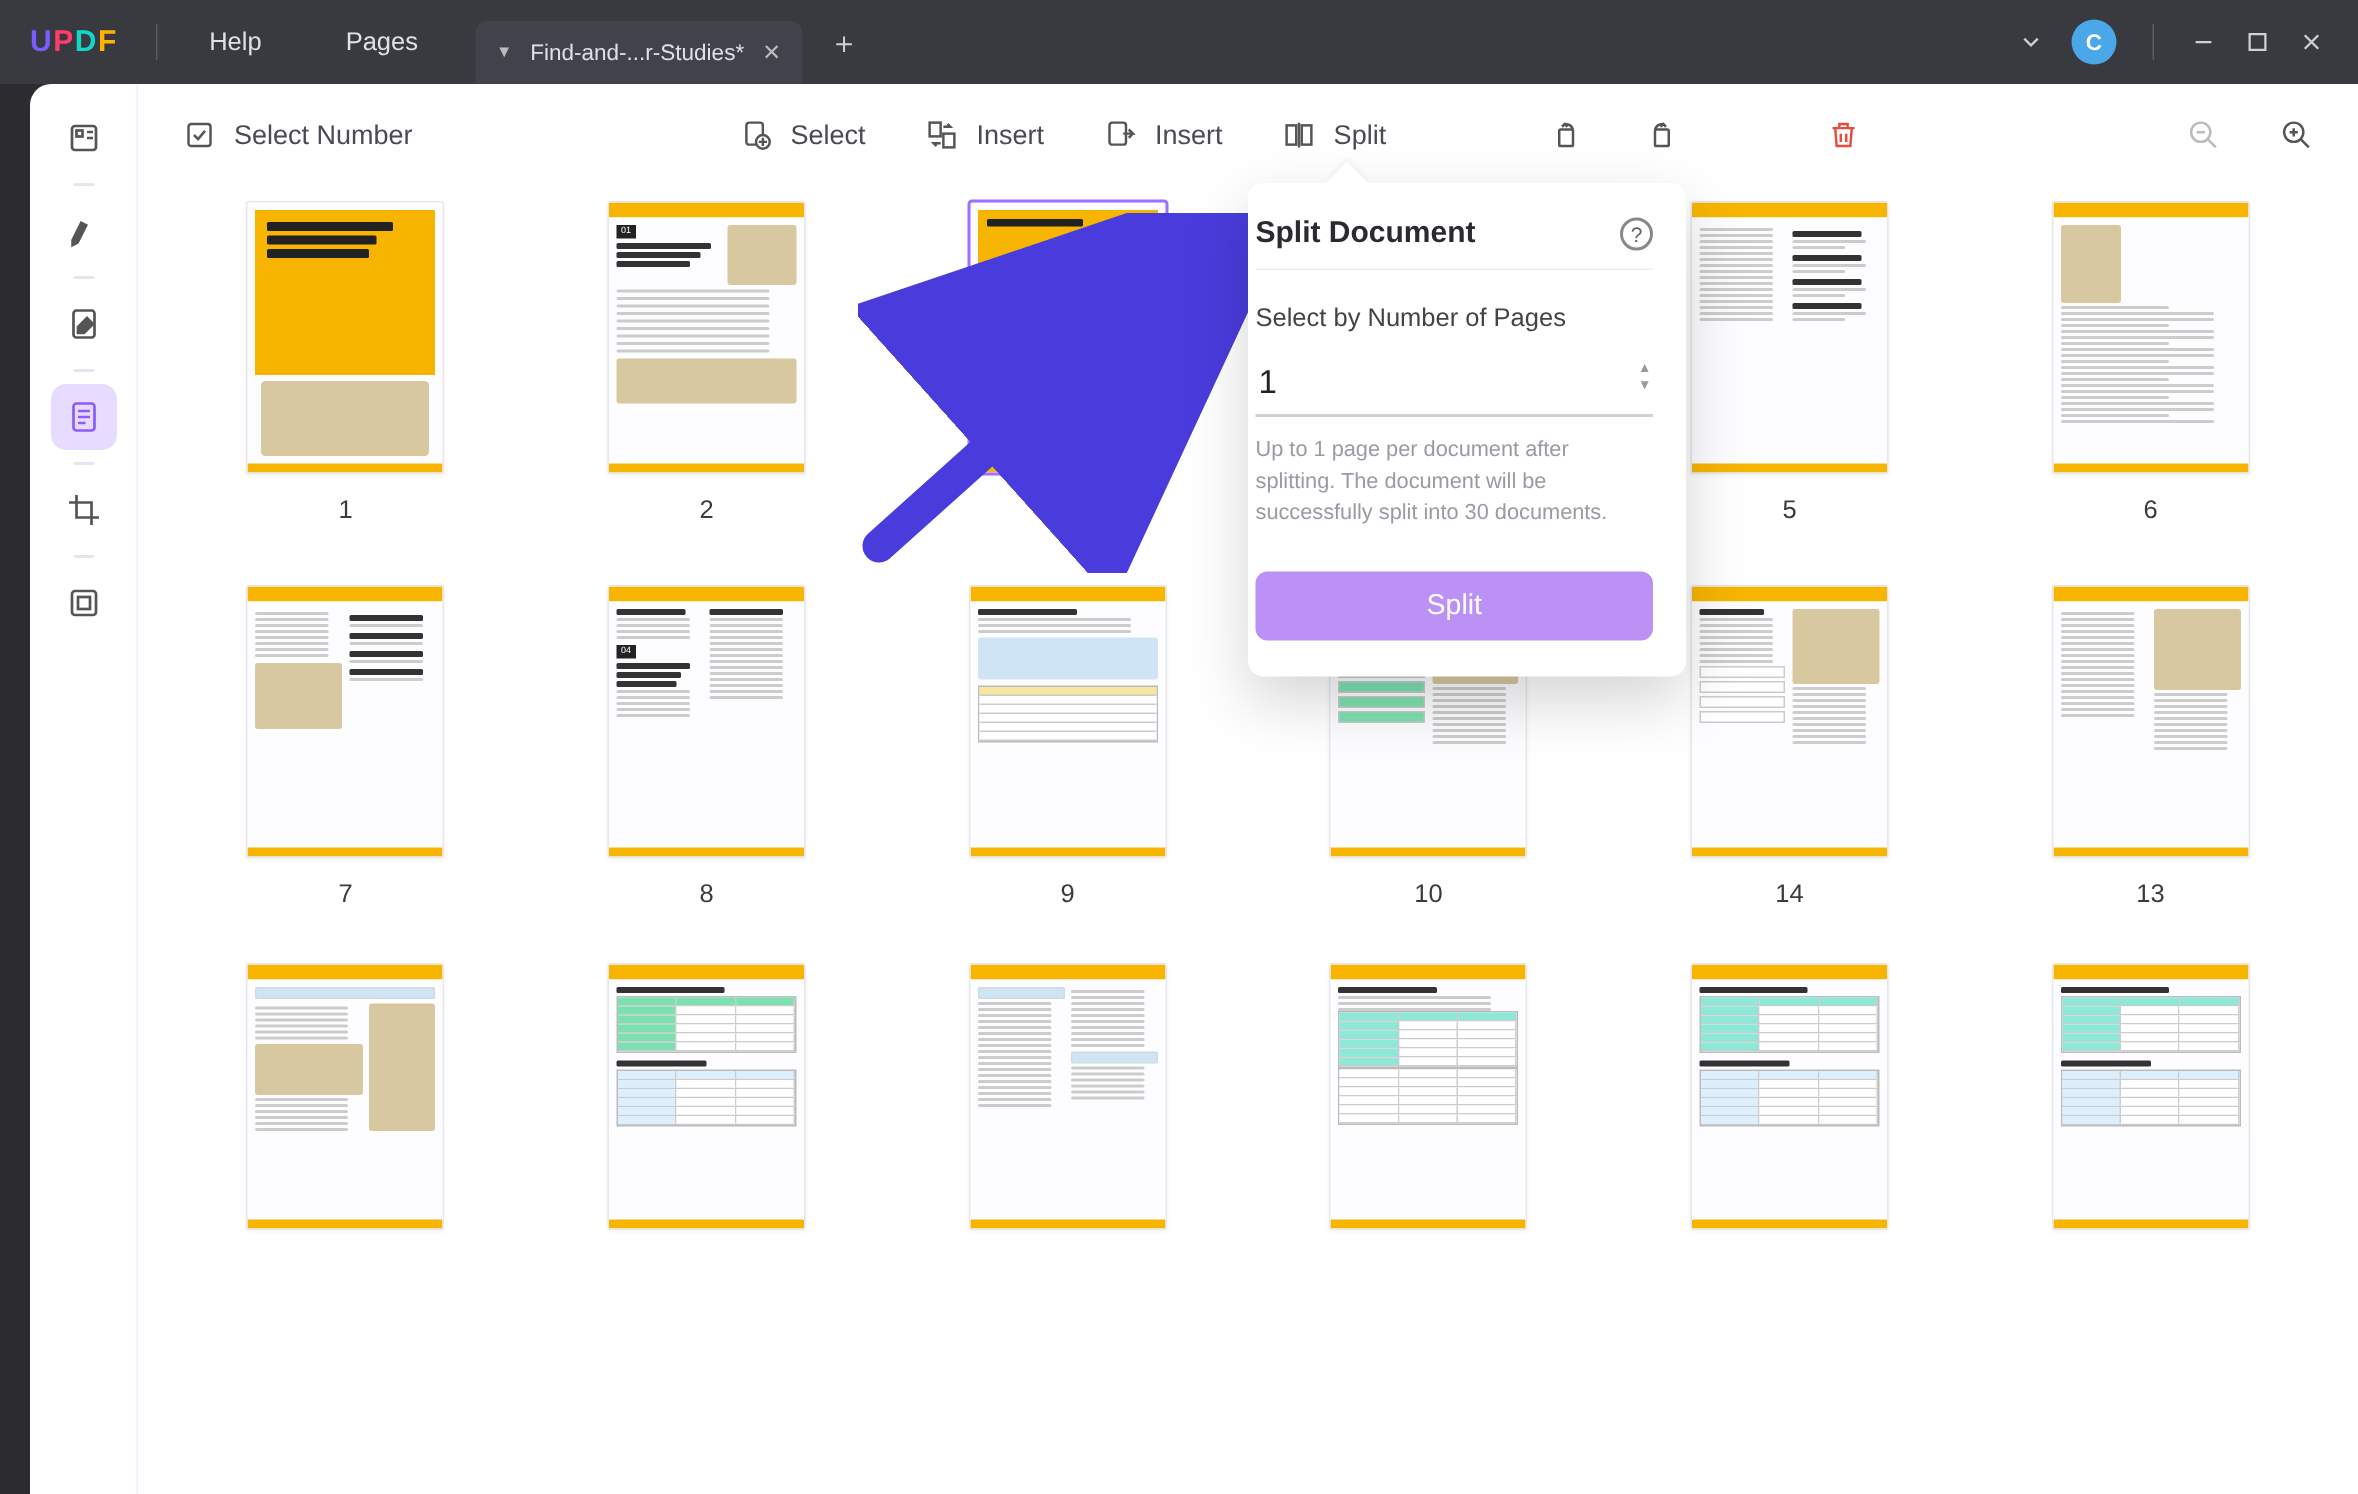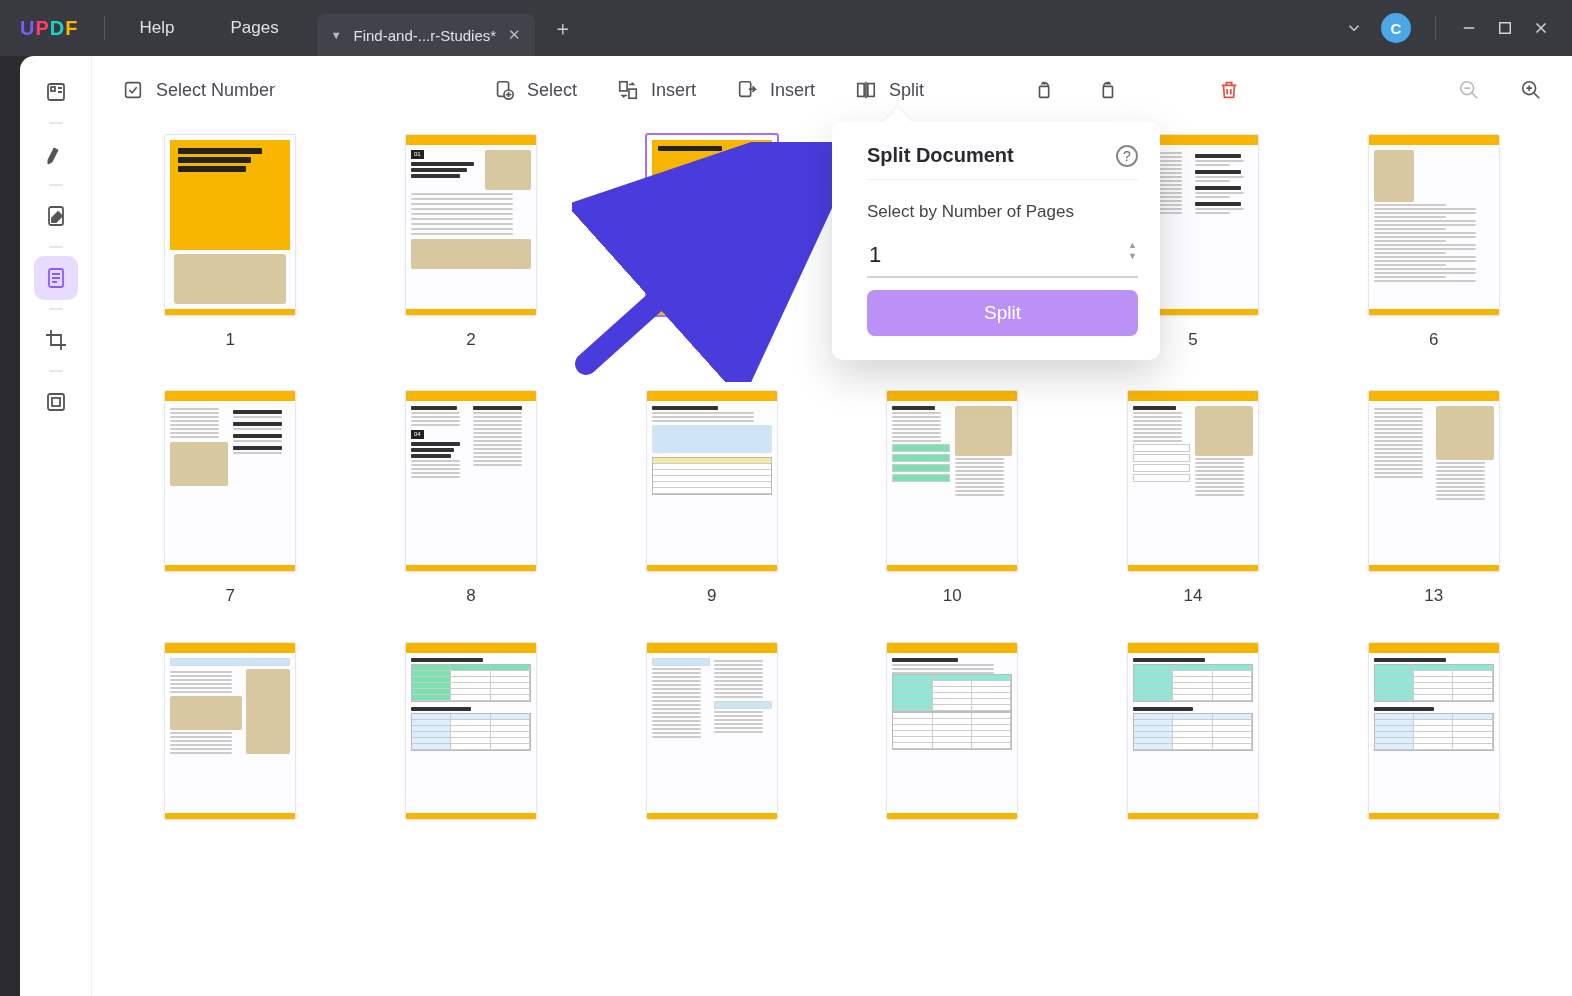--- a/index.html
+++ b/index.html
@@ -46,21 +46,21 @@
 .ybar { height:10px; background:#f7b500; }
 .yhead { height:56px; background:#f7b500; }
 .thumb .body { flex:1; background:#fdfdff; padding:5px; font-size:5px; line-height:1.2; color:#333; overflow:hidden; }
 .ln { height:2px; background:#ccc; border-radius:1px; }
 .ln.short{width:60%}.ln.med{width:85%}
 .bhead{height:4px;background:#333;width:50%;margin-bottom:2px;border-radius:1px;}
 .pnum { font-size:17px; color:#3a3a40; }
 .pnum.badge { background:#a97eff; color:#fff; padding:2px 10px; border-radius:6px; }
 
 
-.popover { position:absolute; left:832px; top:122px; width:328px; background:#fff; border-radius:10px; box-shadow:0 16px 42px rgba(0,0,0,.17); padding:22px 22px 24px 35px; z-index:50; }
+.popover { position:absolute; left:832px; top:122px; width:292px; background:#fff; border-radius:10px; box-shadow:0 16px 42px rgba(0,0,0,.17); padding:22px 22px 24px 5px; z-index:50; }
 .pop-arrow { position:absolute; top:-10px; left:56px; width:20px; height:20px; background:#fff; transform:rotate(45deg); box-shadow:-2px -2px 3px rgba(0,0,0,.04); }
 .pop-head { display:flex; justify-content:space-between; align-items:center; margin-bottom:12px; }
 .pop-title { font-size:20px; font-weight:600; color:#2a2a30; }
 .help-ico { width:22px; height:22px; border:2px solid #888; border-radius:50%; display:flex; align-items:center; justify-content:center; font-size:14px; color:#666; cursor:pointer; }
 .pop-line { height:1px; background:#eceef2; margin-bottom:22px; }
 .pop-label { font-size:17px; color:#444; margin-bottom:14px; }
 .spin-wrap { position:relative; margin-bottom:12px; }
 .spin-input { width:100%; border:none; border-bottom:2px solid #d0d0d8; padding:6px 24px 8px 2px; font-size:22px; color:#222; outline:none; }
 .spin-btns { position:absolute; right:0; top:4px; display:flex; flex-direction:column; color:#999; font-size:9px; line-height:1; }
 .spin-btns span{cursor:pointer;padding:1px;}
@@ -1041,20 +1041,21 @@
   </div>
   <div class="pop-line"></div>
   <div class="pop-label">Select by Number of Pages</div>
   <div class="spin-wrap">
     <input class="spin-input" value="1" style="">
     <div class="spin-btns">
       <span>▲</span>
       <span>▼</span>
     </div>
   </div>
+  <div class="pop-help">Up to 1 page per document after splitting. The document will be successfully split into 30 documents.</div>
   <button class="split-btn">Split</button>
 </div>
 
 <svg class="annot-arrow" width="270" height="240">
   <defs>
       <marker id="ah" markerWidth="14" markerHeight="14" refX="10" refY="6" orient="auto">
         <path d="M0 0L14 6L0 12z" fill="#4a3cdc"></path>
       </marker>
     </defs>
   <path d="M14 222 L246 14" stroke="#4a3cdc" stroke-width="22" marker-end="url(#ah)" stroke-linecap="round"></path>

